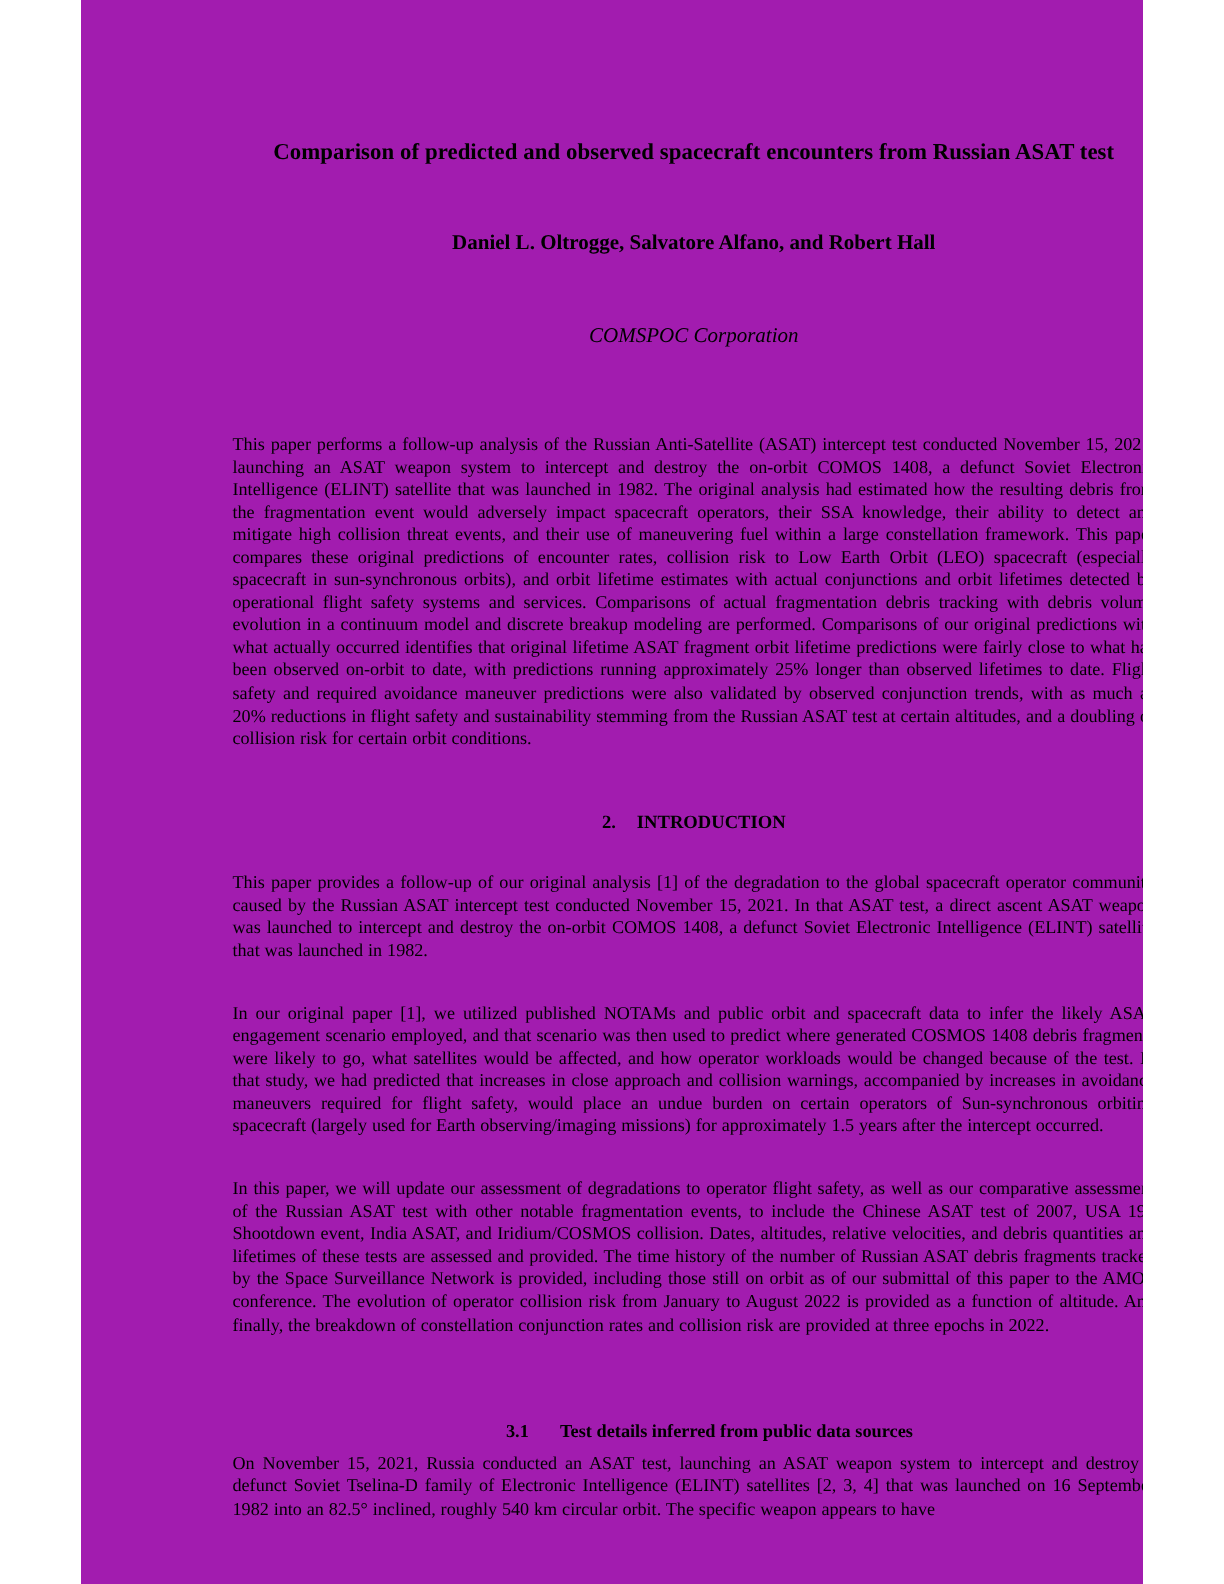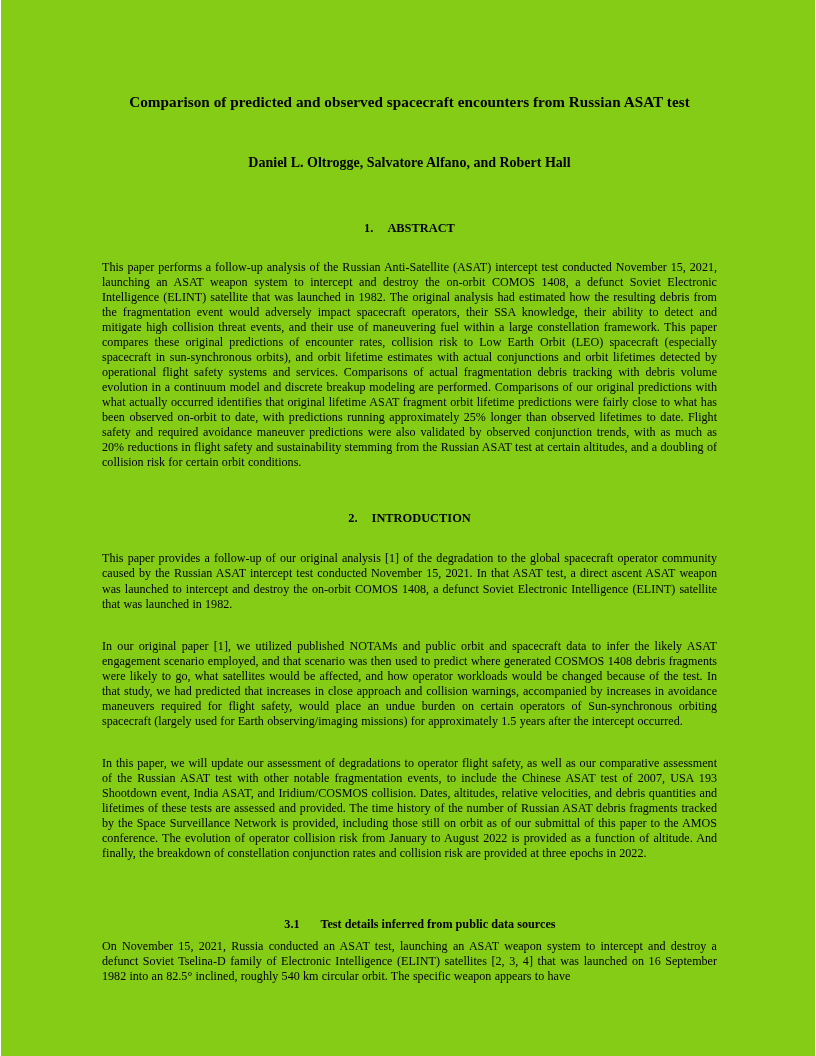--- a/index.html
+++ b/index.html
@@ -7,24 +7,24 @@
     margin: 0;
     padding: 0;
     background: #ffffff;
   }
   body {
     font-family: "Liberation Serif", "DejaVu Serif", serif;
     color: #000000;
   }
   .page {
     position: relative;
-    width: 814px;
+    width: 708px;
     height: 1056px;
     margin: 0 auto;
-    background: #84cc16;
+    background: #a21caf;
     box-sizing: border-box;
     overflow: hidden;
   }
   .content {
     position: absolute;
     left: 95px;
     top: 0;
     width: 627px;
   }
   .doc-title {
@@ -95,26 +95,24 @@
 </head>
 <body>
 
 <div class="page">
   <div class="content">
 
     <h1 class="doc-title">Comparison of predicted and observed spacecraft encounters from Russian ASAT test</h1>
 
     <div class="authors">Daniel L. Oltrogge, Salvatore Alfano, and Robert Hall</div>
 
+    <div class="affiliation">COMSPOC Corporation</div>
 
     <div class="sp-abstract-head"></div>
 
-    <h2 class="section-heading">
-      <span class="sec-num">1.</span><span>ABSTRACT</span>
-    </h2>
 
     <div class="sp-abstract-body"></div>
 
     <p class="body-text">This paper performs a follow-up analysis of the Russian Anti-Satellite (ASAT) intercept test conducted November 15, 2021, launching an ASAT weapon system to intercept and destroy the on-orbit COMOS 1408, a defunct Soviet Electronic Intelligence (ELINT) satellite that was launched in 1982.  The original analysis had estimated how the resulting debris from the fragmentation event would adversely impact spacecraft operators, their SSA knowledge, their ability to detect and mitigate high collision threat events, and their use of maneuvering fuel within a large constellation framework.  This paper compares these original predictions of encounter rates, collision risk to Low Earth Orbit (LEO) spacecraft (especially spacecraft in sun-synchronous orbits), and orbit lifetime estimates with actual conjunctions and orbit lifetimes detected by operational flight safety systems and services. Comparisons of actual fragmentation debris tracking with debris volume evolution in a continuum model and discrete breakup modeling are performed.  Comparisons of our original predictions with what actually occurred identifies that original lifetime ASAT fragment orbit lifetime predictions were fairly close to what has been observed on-orbit to date, with predictions running approximately 25% longer than observed lifetimes to date.  Flight safety and required avoidance maneuver predictions were also validated by observed conjunction trends, with as much as 20% reductions in flight safety and sustainability stemming from the Russian ASAT test at certain altitudes, and a doubling of collision risk for certain orbit conditions.</p>
 
     <div class="sp-intro-head"></div>
 
     <h2 class="section-heading">
       <span class="sec-num">2.</span><span>INTRODUCTION</span>
     </h2>

